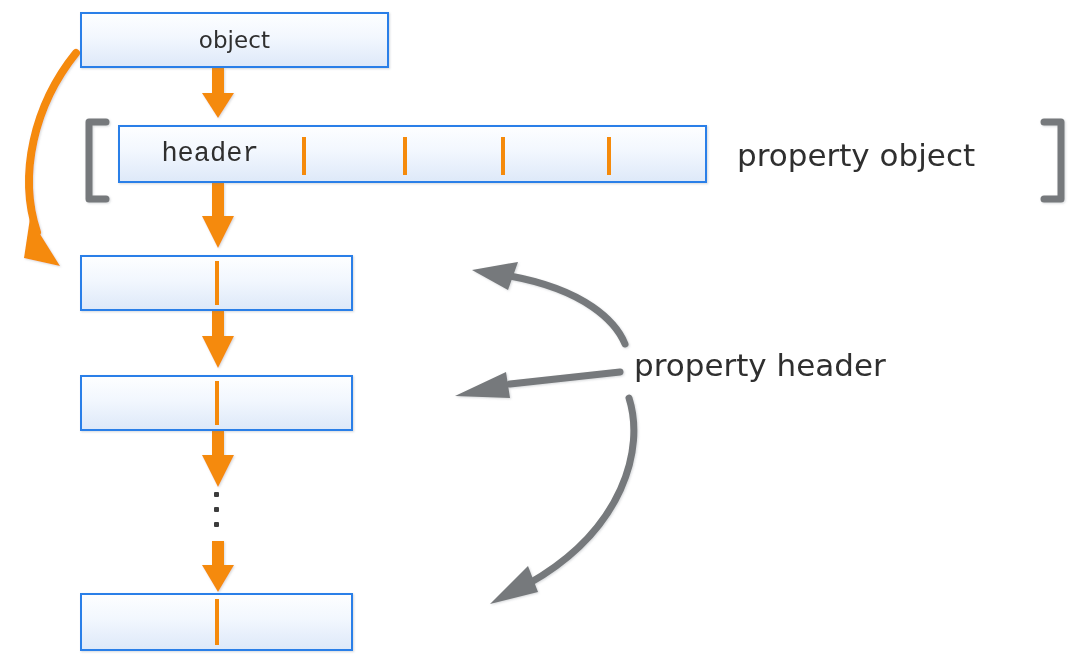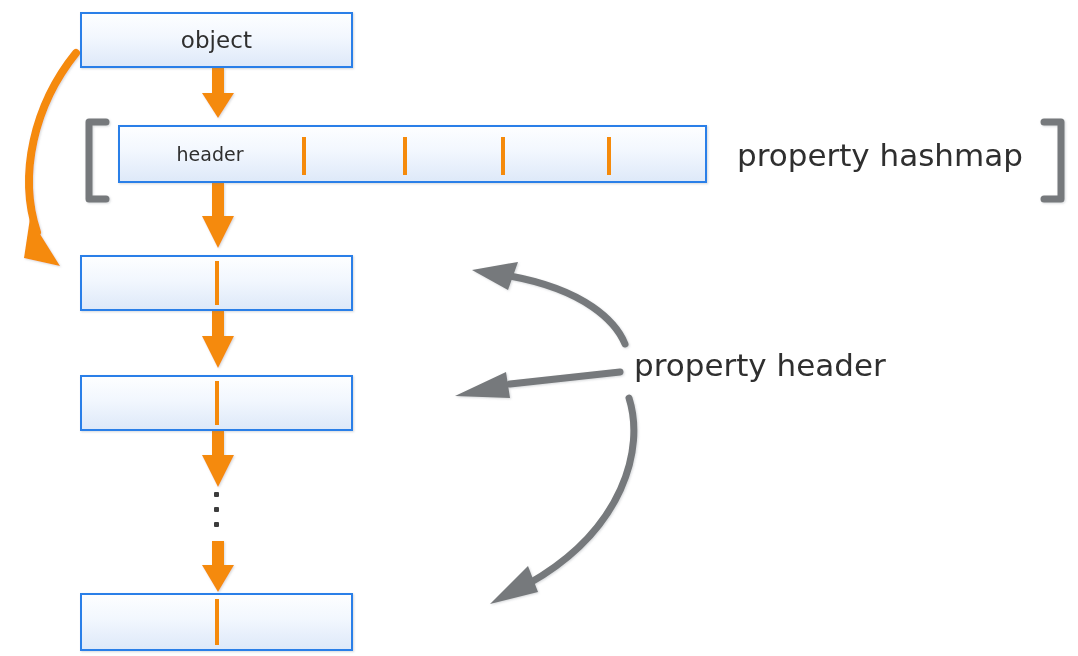--- a/index.html
+++ b/index.html
@@ -46,25 +46,26 @@
     letter-spacing: 0.1px;
   }
   
   .header-label {
     position: absolute;
     left: 0;
     top: 50%;
     transform: translateY(-50%);
     width: 180px;
     text-align: center;
-    font-size: 19px;
+    font-size: 27px;
     color: #2f2f2f;
-  }
-
-  #box-object  { left: 80px;  top: 12px;  width: 273px; height: 56px; }
+    font-family: Liberation Mono, monospace;
+  }
+
+  #box-object  { left: 80px;  top: 12px;  width: 309px; height: 56px; }
   #box-hashmap { left: 118px; top: 125px; width: 589px; height: 58px; }
   #box-pair-1  { left: 80px;  top: 255px; width: 273px; height: 56px; }
   #box-pair-2  { left: 80px;  top: 375px; width: 273px; height: 56px; }
   #box-pair-3  { left: 80px;  top: 593px; width: 273px; height: 58px; }
 
   
   .tick {
     position: absolute;
     width: 4px;
     background: #f58a0b;
@@ -204,17 +205,17 @@
     <span class="pair-stub"></span>
     <span class="box-label"></span>
   </div>
 
   <div id="ellipsis">
     <i></i>
       <i></i>
       <i></i>
   </div>
 
-  <div class="plain-text" id="label-property-hashmap">property hashmap</div>
+  <div class="plain-text" id="label-property-hashmap">property object</div>
 
   <div class="plain-text" id="label-property-pairs">property header</div>
 
 </div>
 
 </body></html>

